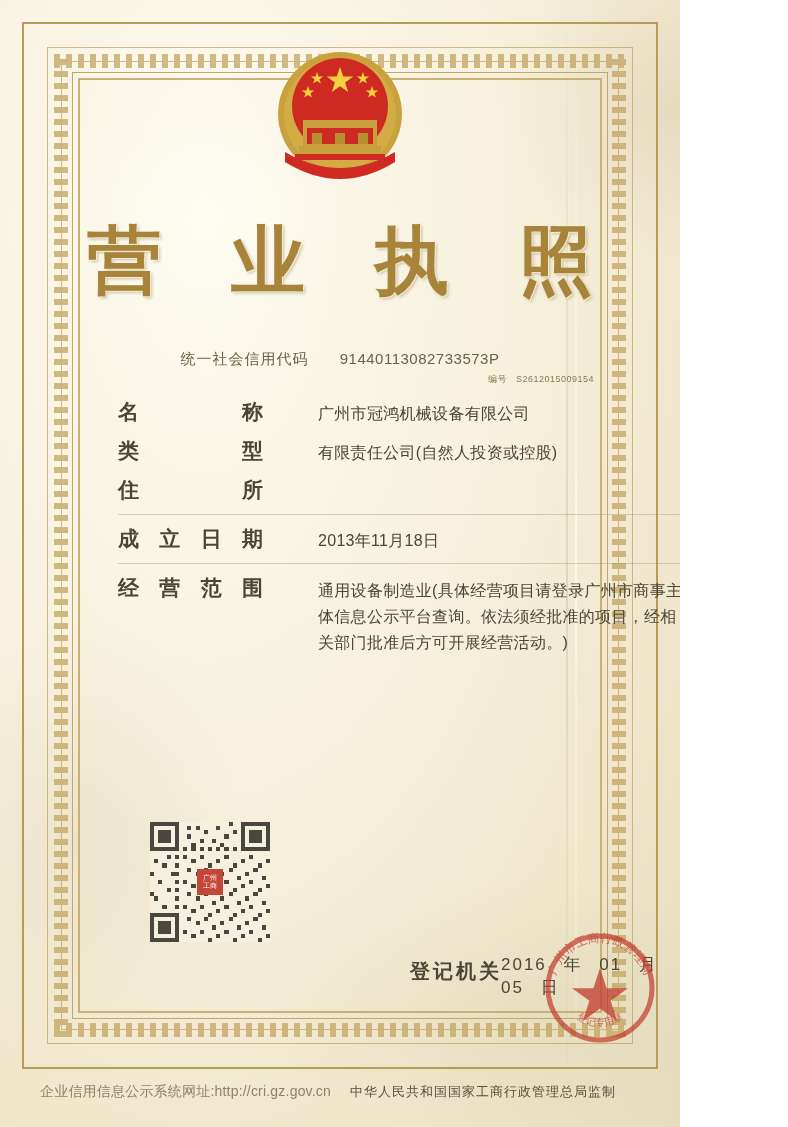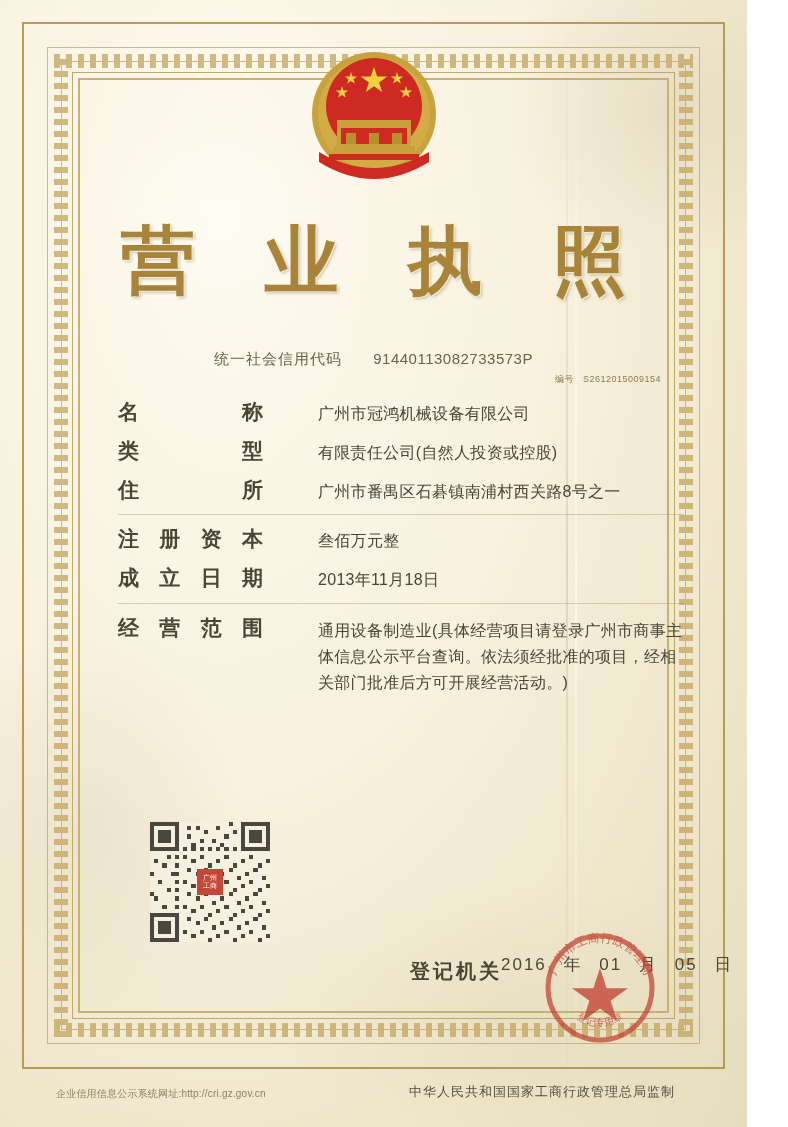--- a/index.html
+++ b/index.html
@@ -5,21 +5,21 @@
   html, body {
     margin: 0;
     padding: 0;
     background: #ffffff;
   }
   body {
     font-family: "Liberation Sans", sans-serif;
   }
   .page {
     position: relative;
-    width: 747px;
+    width: 680px;
     height: 1127px;
     overflow: hidden;
     background:
       radial-gradient(ellipse at 30% 20%, #fdfaf0 0%, #f7f1dd 45%, #efe6cb 75%, #e6dcbd 100%);
   }
   
   .stain {
     position: absolute;
     border-radius: 50%;
     pointer-events: none;
@@ -231,29 +231,29 @@
     left: 534px;
     top: 922px;
     width: 132px;
     height: 132px;
     opacity: 0.82;
   }
 
   
   .footer-left {
     position: absolute;
-    left: 56px;
+    left: 40px;
     bottom: 26px;
-    font-size: 10px;
+    font-size: 14px;
     color: #8d8265;
     letter-spacing: 0.2px;
   }
   .footer-right {
     position: absolute;
-    right: 72px;
+    right: 64px;
     bottom: 26px;
     font-size: 13px;
     color: #55503d;
     letter-spacing: 1px;
     margin-left: 20px;
   }
 </style>
 </head>
 <body>
 
@@ -313,29 +313,24 @@
     <div class="row">
       <div class="label">名称</div>
       <div class="value">广州市冠鸿机械设备有限公司</div>
     </div>
     <div class="row">
       <div class="label">类型</div>
       <div class="value">有限责任公司(自然人投资或控股)</div>
     </div>
     <div class="row">
       <div class="label">住所</div>
-      <div class="value">广州市番禺区石碁镇南浦村西关路8号之一</div>
     </div>
 
     <div class="sep"></div>
 
-    <div class="row">
-      <div class="label">注册资本</div>
-      <div class="value">叁佰万元整</div>
-    </div>
     <div class="row">
       <div class="label">成立日期</div>
       <div class="value">2013年11月18日</div>
     </div>
 
     <div class="sep"></div>
 
     <div class="row tall">
       <div class="label">经营范围</div>
       <div class="value multi">通用设备制造业(具体经营项目请登录广州市商事主体信息公示平台查询。依法须经批准的项目，经相关部门批准后方可开展经营活动。)</div>

